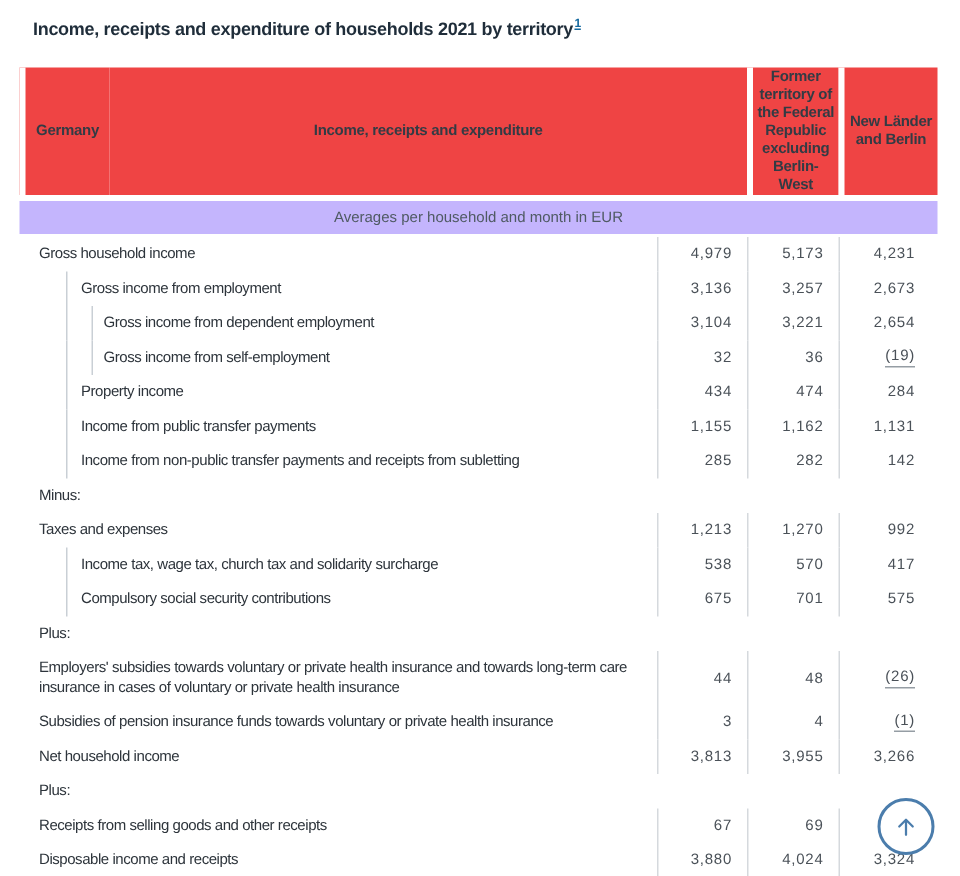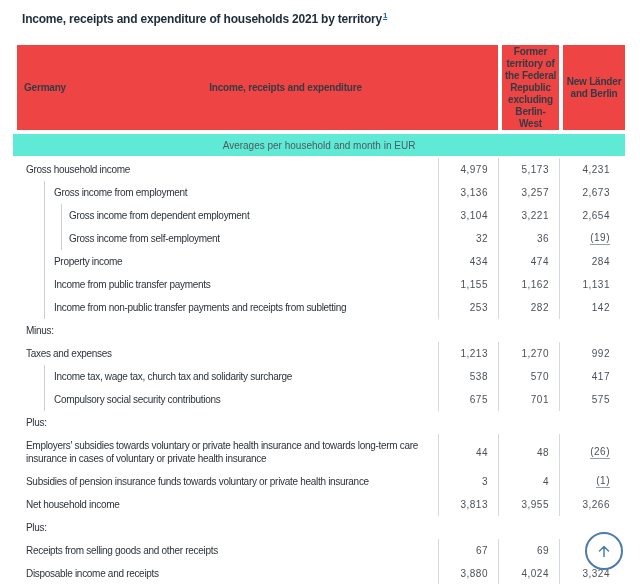--- a/index.html
+++ b/index.html
@@ -21,21 +21,21 @@
     background:#ef4444;box-sizing:border-box;
     display:flex;align-items:center;justify-content:center;text-align:center;
     font-weight:bold;font-size:10px;line-height:12px;color:#333b44;letter-spacing:-0.2px;
   }
   .th.labelcol{width:425px;}
   .th.vcol{border-left:4px solid #ffffff;padding:0 2px;}
   .th.c1{width:60px;}
   .th.c2{width:61px;}
   .th.c3{width:66px;}
   .band{
-    margin-top:4px;height:22px;background:#5eead4;
+    margin-top:4px;height:22px;background:#c4b5fd;
     display:flex;align-items:center;justify-content:center;
     font-size:10px;color:#4f5a63;
   }
   .rows{margin-top:2px;}
   .row{display:flex;min-height:23px;align-items:stretch;}
   .cell{box-sizing:border-box;}
   .cell.label{width:425px;display:flex;align-items:stretch;}
   .lbl{
     align-self:center;
     font-size:10px;font-weight:normal;line-height:13px;
@@ -179,21 +179,21 @@
           <span>1,131</span>
         </div>
       </div>
       <div class="row">
         <div class="cell label">
           <div class="g1">
             <span class="lbl">Income from non-public transfer payments and receipts from subletting</span>
           </div>
         </div>
         <div class="cell val c1">
-          <span>253</span>
+          <span>285</span>
         </div>
         <div class="cell val c2">
           <span>282</span>
         </div>
         <div class="cell val c3">
           <span>142</span>
         </div>
       </div>
       <div class="row section">
         <div class="cell label">

